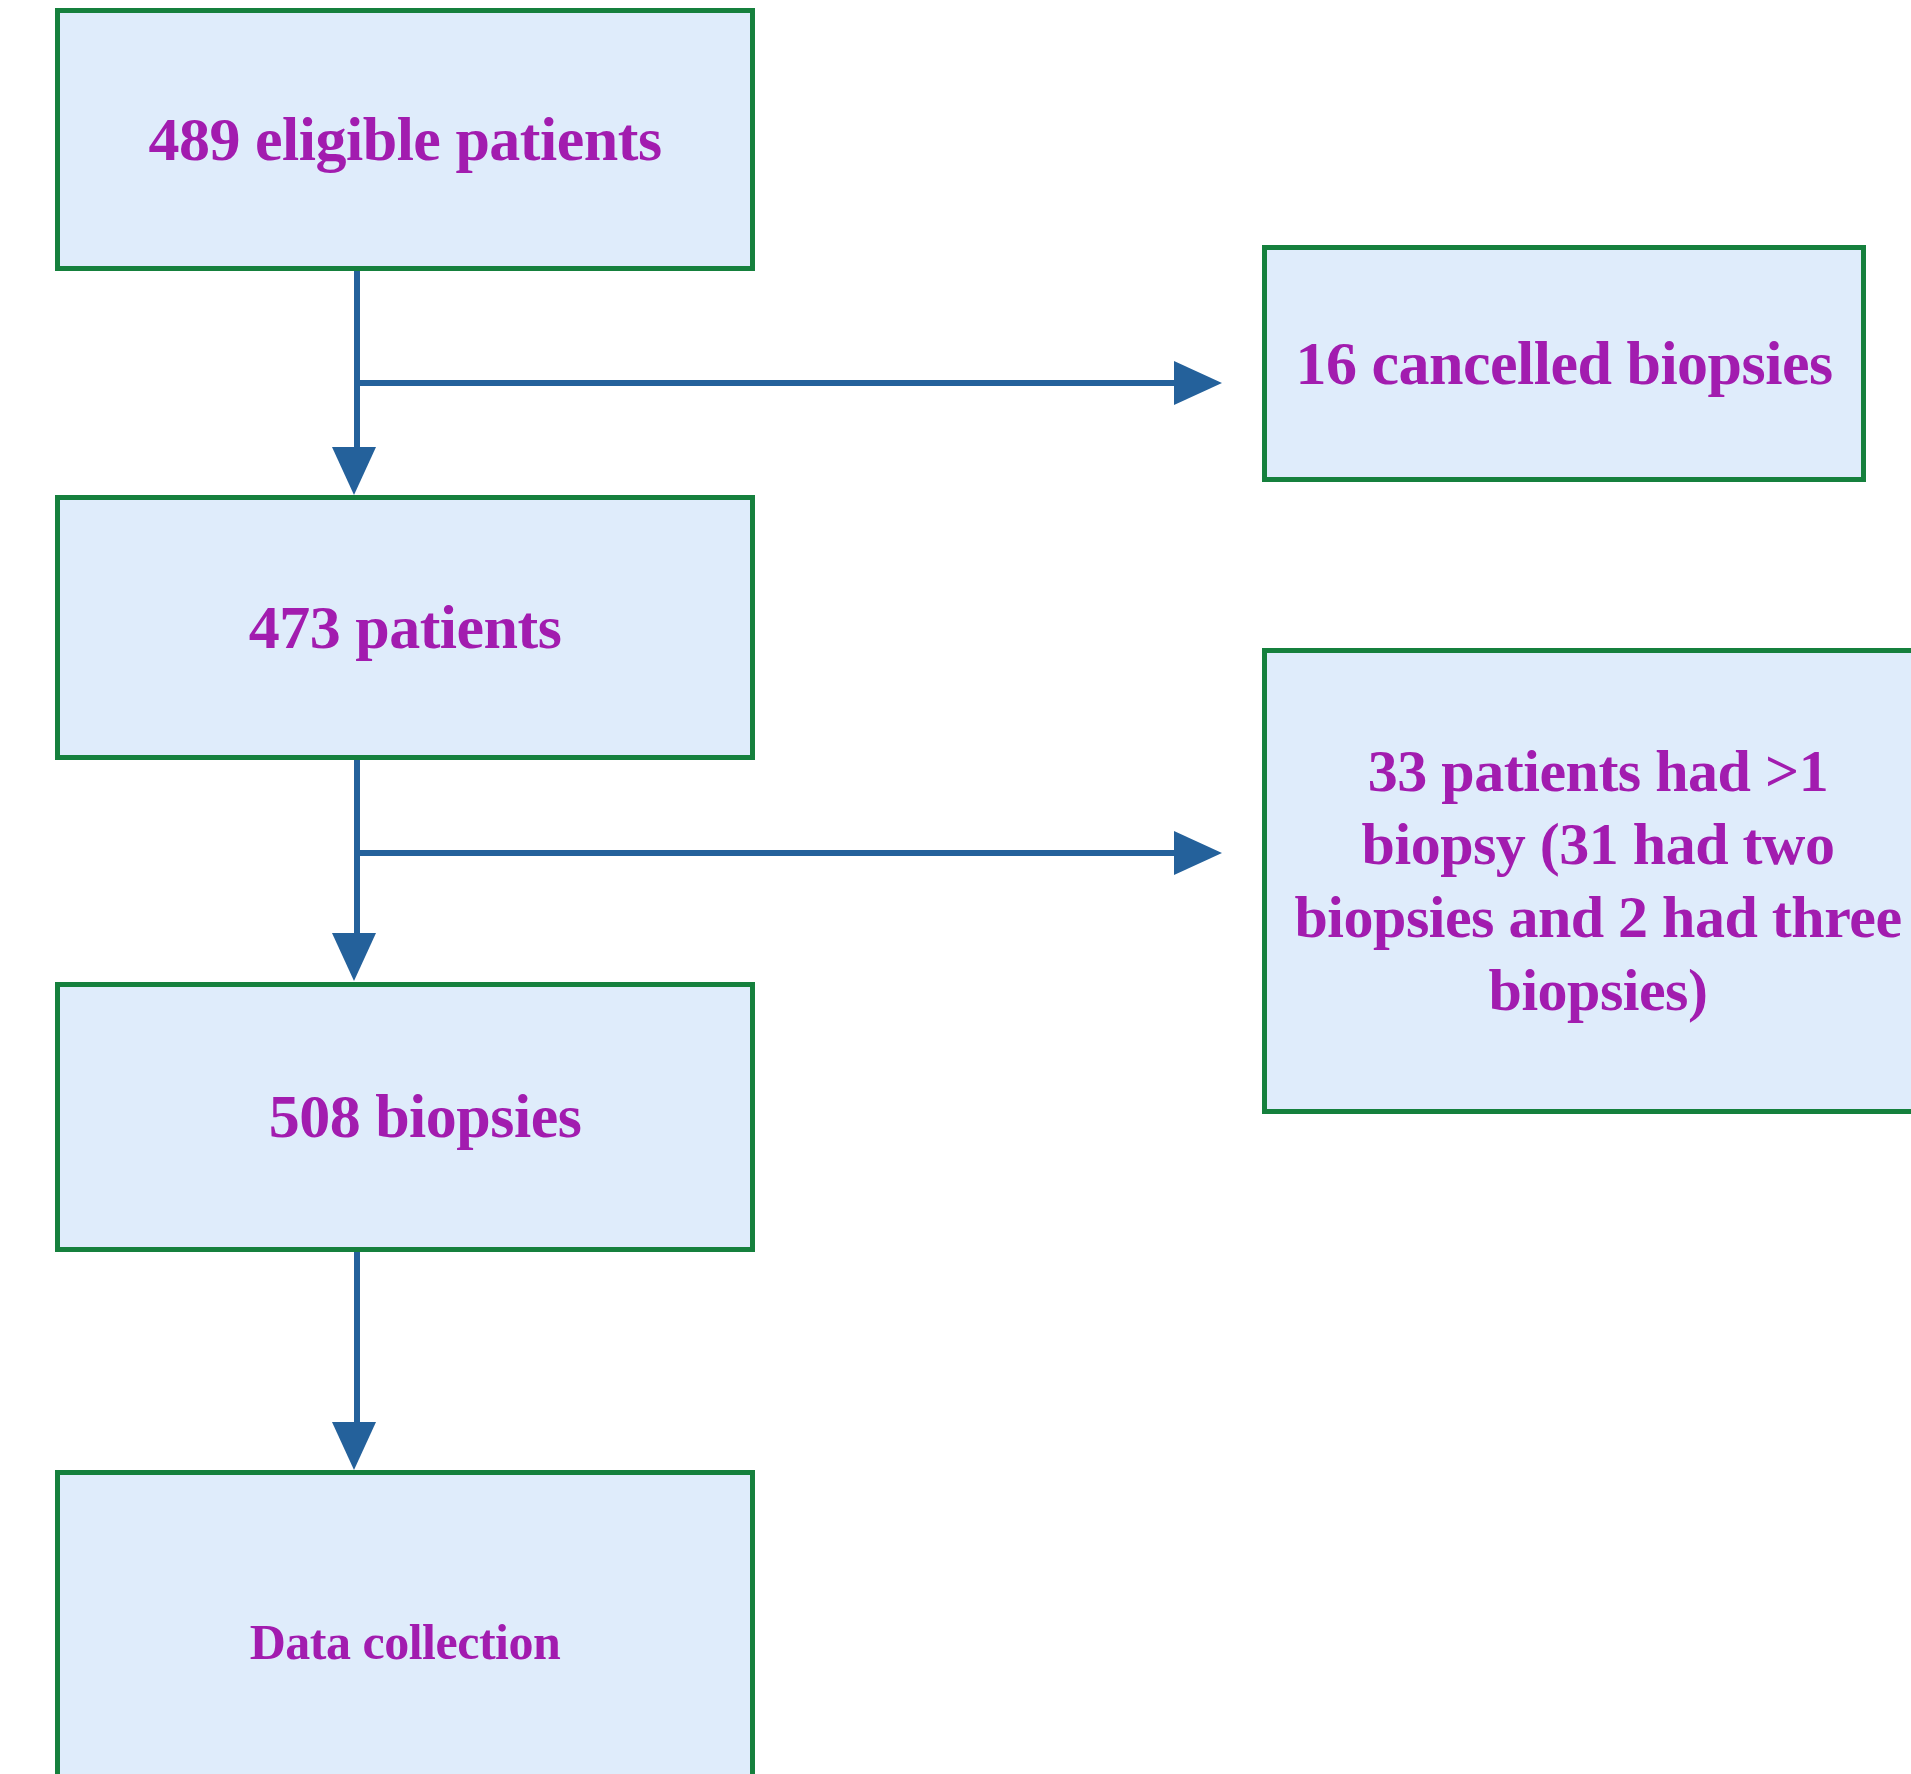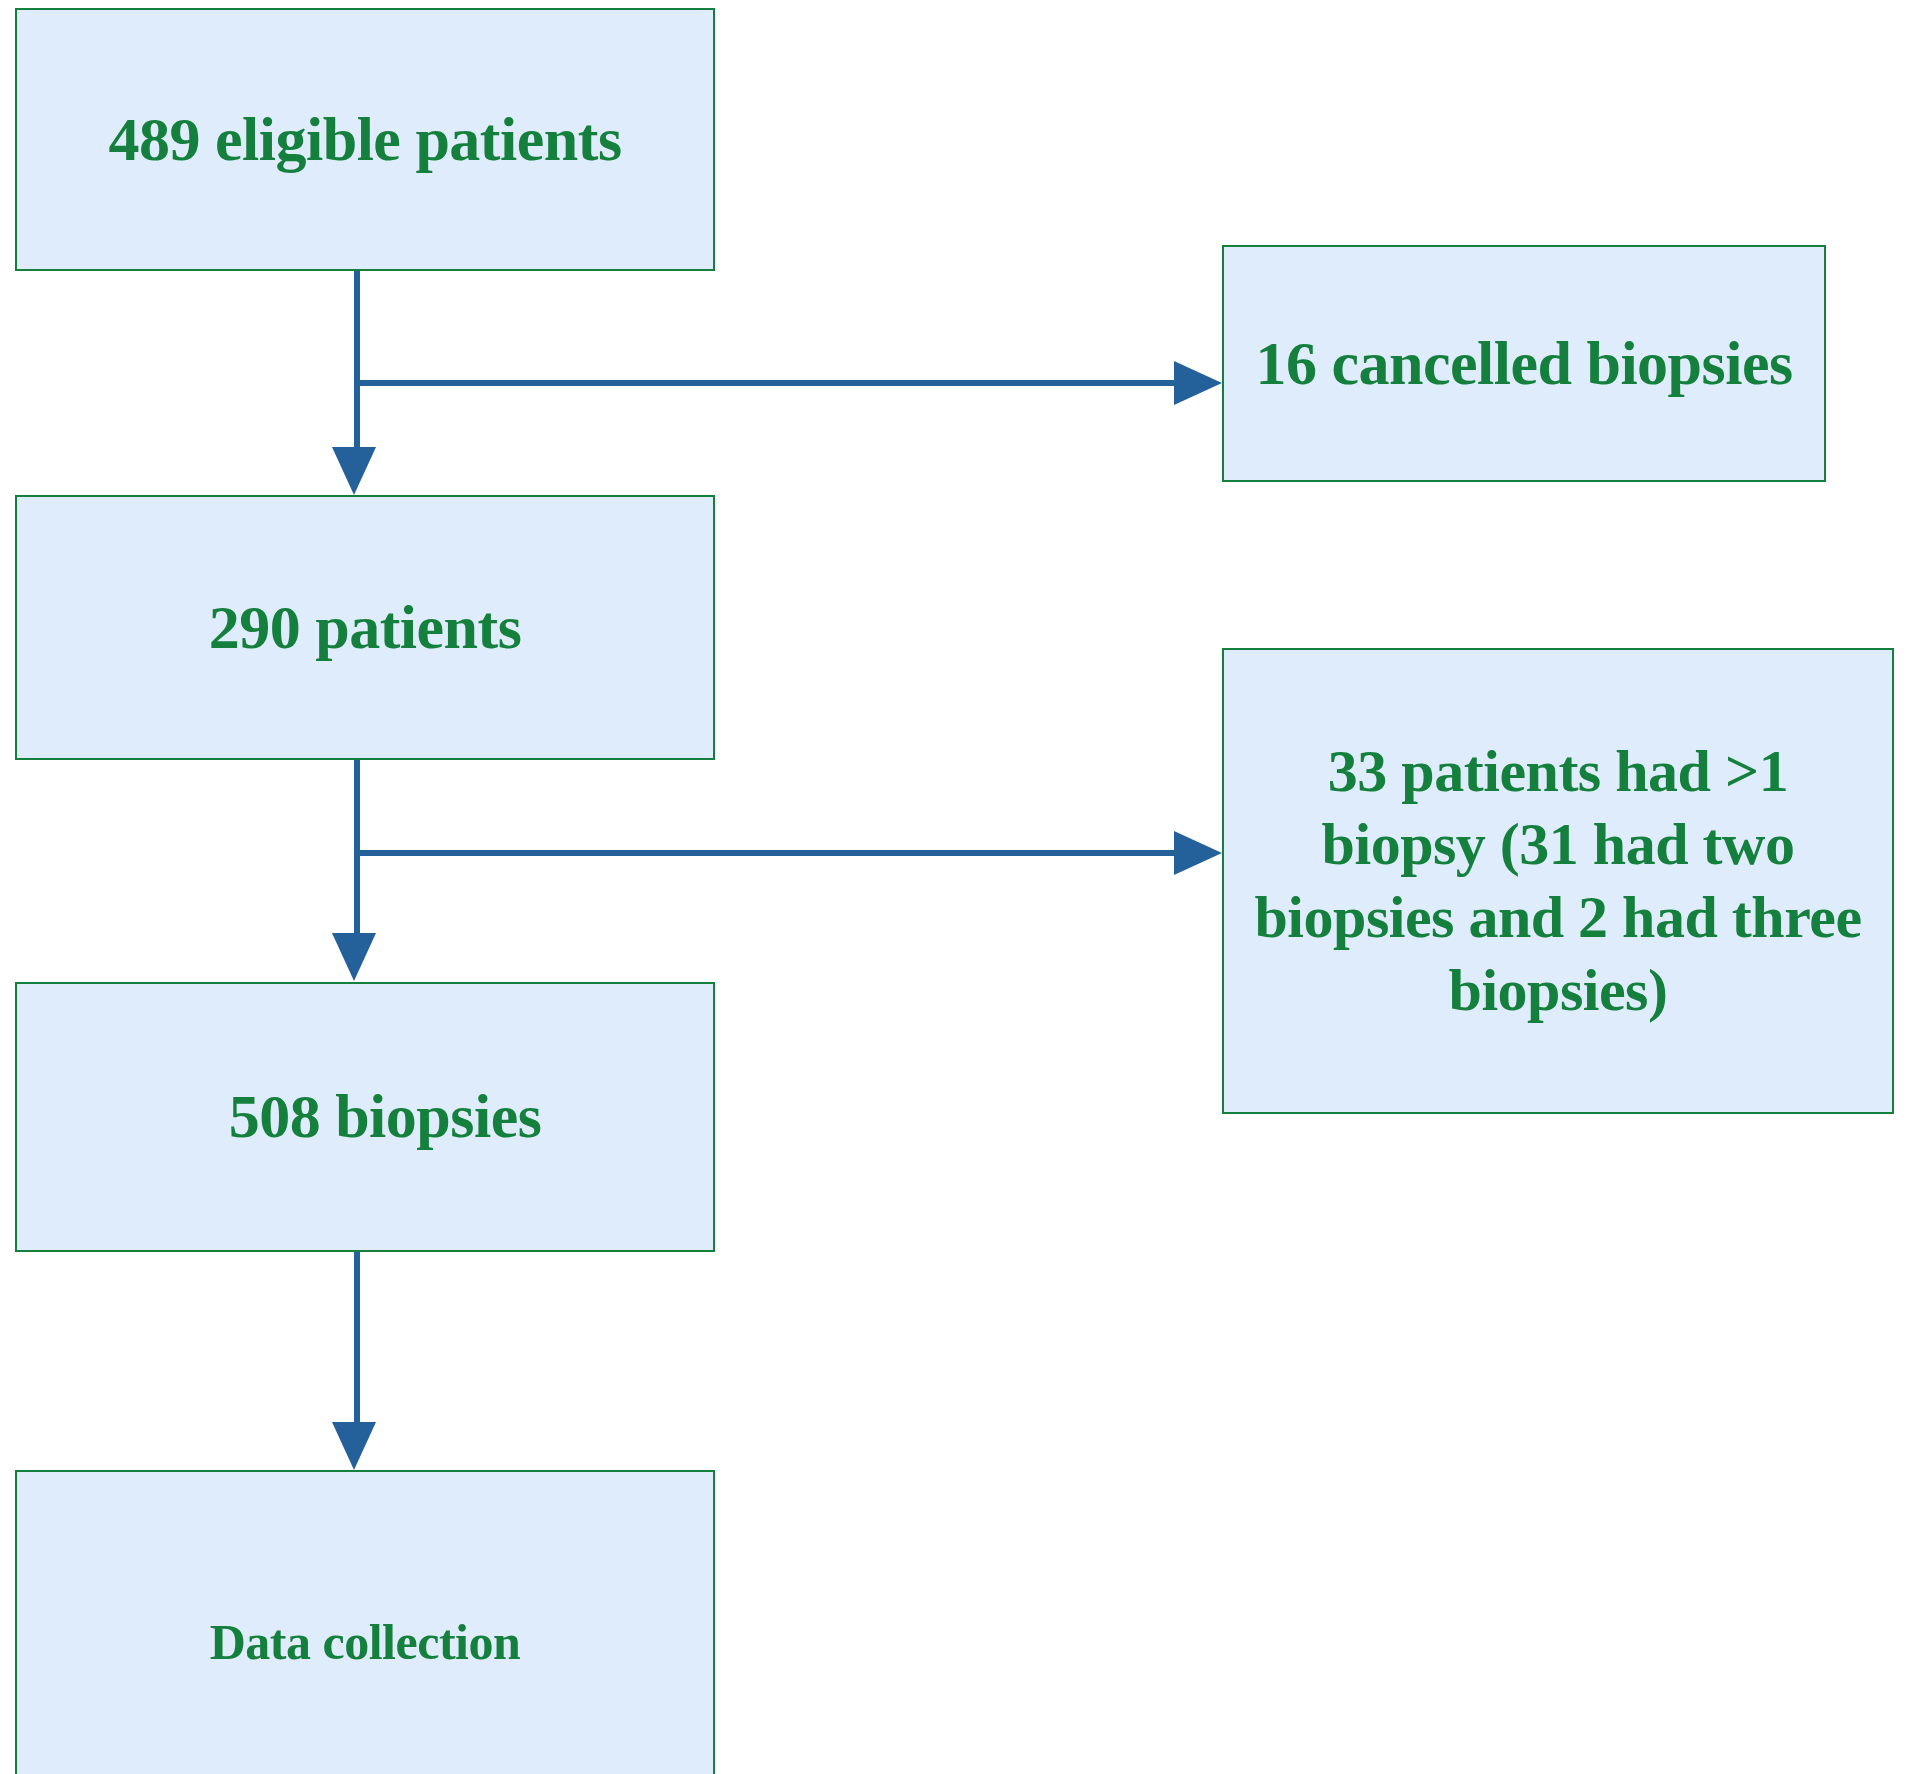--- a/index.html
+++ b/index.html
@@ -16,31 +16,32 @@
     height: 1774px;
     background: #ffffff;
     overflow: hidden;
   }
 
   
   .node {
     position: absolute;
     box-sizing: border-box;
     background: #dfecfb;
-    border: 2px solid #15803d;
+    border: 5px solid #15803d;
     display: flex;
     align-items: center;
     justify-content: center;
     text-align: center;
-    color: #15803d;
+    color: #a21caf;
     font-weight: bold;
     font-family: "Liberation Serif", "DejaVu Serif", serif;
     letter-spacing: -0.5px;
     line-height: 1.22;
     user-select: none;
+    margin-left: 40px;
   }
 
   .node-text {
     display: block;
     padding: 0 18px;
     white-space: pre-line;
   }
 
   
   #node-eligible   { left: 15px;   top: 8px;    width: 700px;  height: 263px; font-size: 62px; }
@@ -118,21 +119,21 @@
   <div class="arrow-right" id="branchhead-2"></div>
 
   <div class="vline" id="trunk-3"></div>
   <div class="arrow-down" id="arrowhead-3"></div>
 
   <div class="node" id="node-eligible">
     <span class="node-text">489 eligible patients</span>
   </div>
 
   <div class="node" id="node-patients">
-    <span class="node-text">290 patients</span>
+    <span class="node-text">473 patients</span>
   </div>
 
   <div class="node" id="node-biopsies">
     <span class="node-text">508 biopsies</span>
   </div>
 
   <div class="node" id="node-data">
     <span class="node-text">Data collection</span>
   </div>
 

